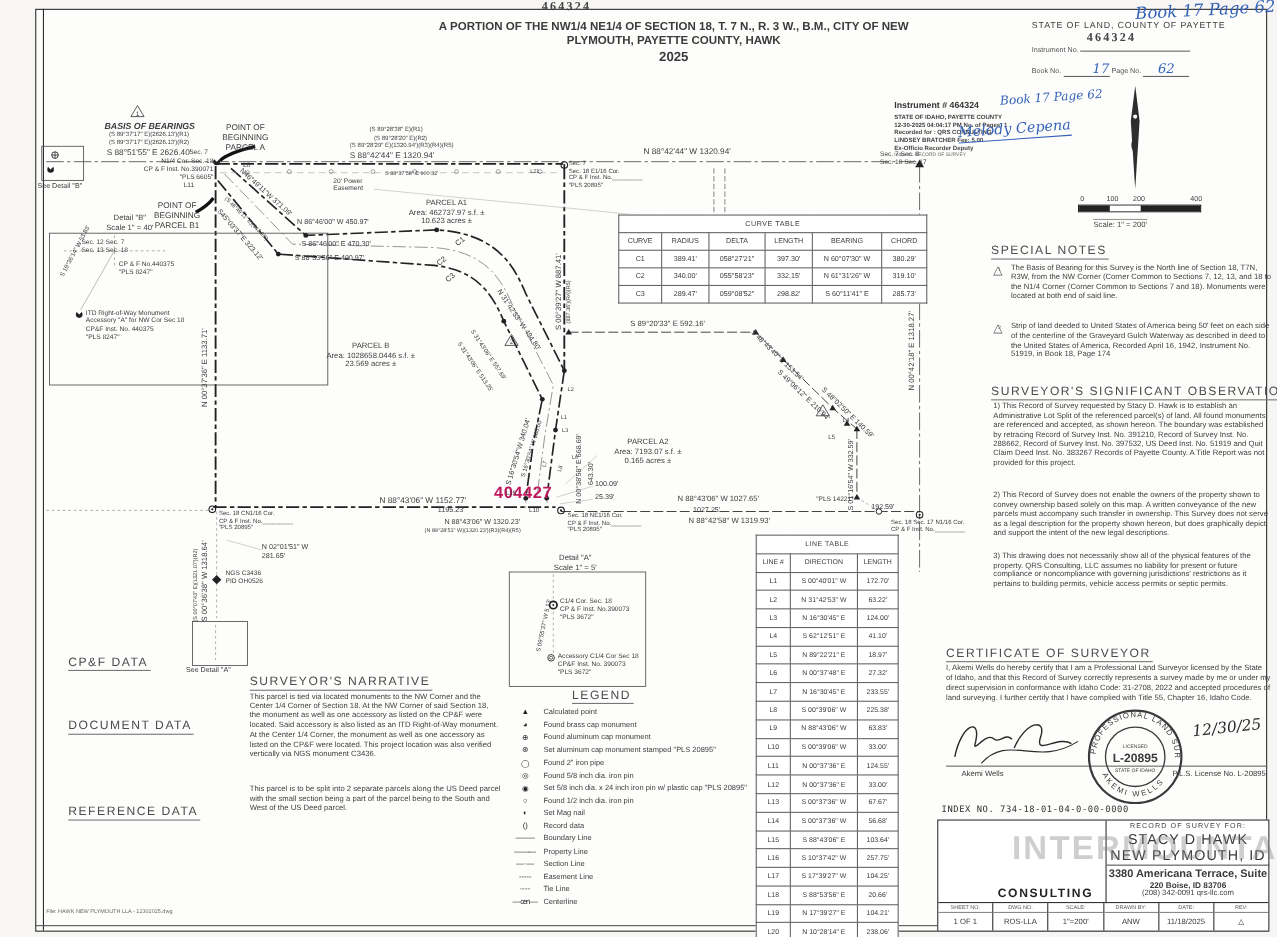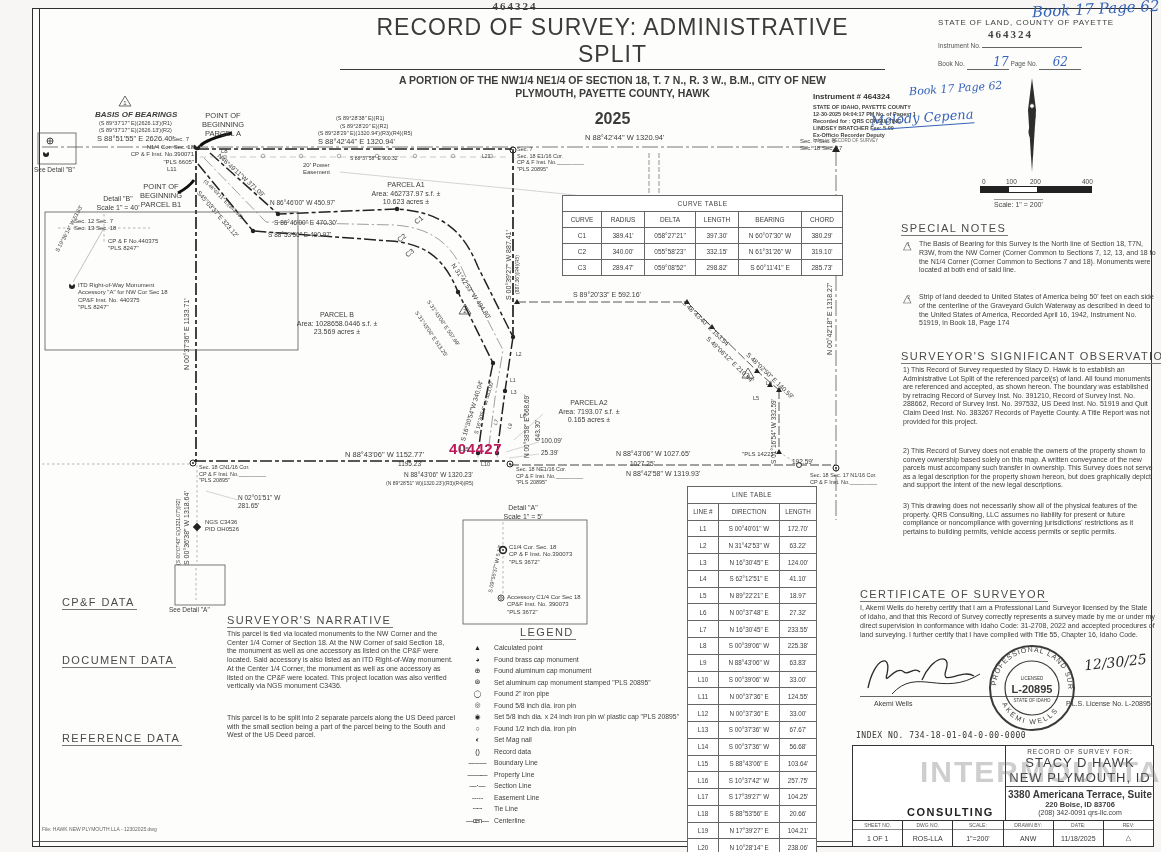--- a/index.html
+++ b/index.html
@@ -448,24 +448,23 @@
       <tr>
       <td>L20</td>
         <td>N 10°28'14" E</td>
         <td>238.06'</td>
     </tr>
     </tbody>
 </table>
 
 <div class="abs b" style="left:460px;top:0;width:110px;text-align:center;font-family:'Liberation Serif',serif;font-size:11px;letter-spacing:2px;color:#444">464324</div>
 <div class="abs" style="left:340px;top:14px;width:545px;text-align:center">
-  <div style="font-size:23px;letter-spacing:1px;color:#3b3b3b;display:inline-block;border-bottom:1.4px solid #3b3b3b;padding:0 6px 1px">RECORD  OF  SURVEY:  ADMINISTRATIVE  SPLIT</div>
   <div class="b" style="font-size:10.5px;margin-top:4px;color:#3c3c3c">A PORTION OF THE NW1/4 NE1/4 OF SECTION 18, T. 7 N., R. 3 W., B.M., CITY OF NEW</div>
   <div class="b" style="font-size:10.5px;margin-top:1px;color:#3c3c3c">PLYMOUTH, PAYETTE COUNTY, HAWK</div>
-  <div class="b" style="font-size:16px;margin-top:11px;color:#3c3c3c">2025</div>
+  <div class="b" style="font-size:12px;margin-top:1px;color:#3c3c3c">2025</div>
 </div>
 
 <div class="abs hand" style="left:1032px;top:0;font-size:15px;transform:rotate(-3deg)">Book 17 Page 62</div>
 <div class="abs" style="left:938px;top:18px;width:214px">
   <div style="font-size:8px;letter-spacing:.8px;color:#3d3d3d">STATE  OF  LAND,  COUNTY  OF  PAYETTE</div>
   <div class="b" style="font-family:'Liberation Serif',serif;font-size:11px;letter-spacing:2px;color:#444;margin:1px 0 0 50px">464324</div>
   <div style="font-size:6.5px;margin-top:2px;color:#555">
     <span>Instrument No.</span>
     <span style="display:inline-block;width:100px;border-bottom:.8px solid #666"></span>
   </div>

